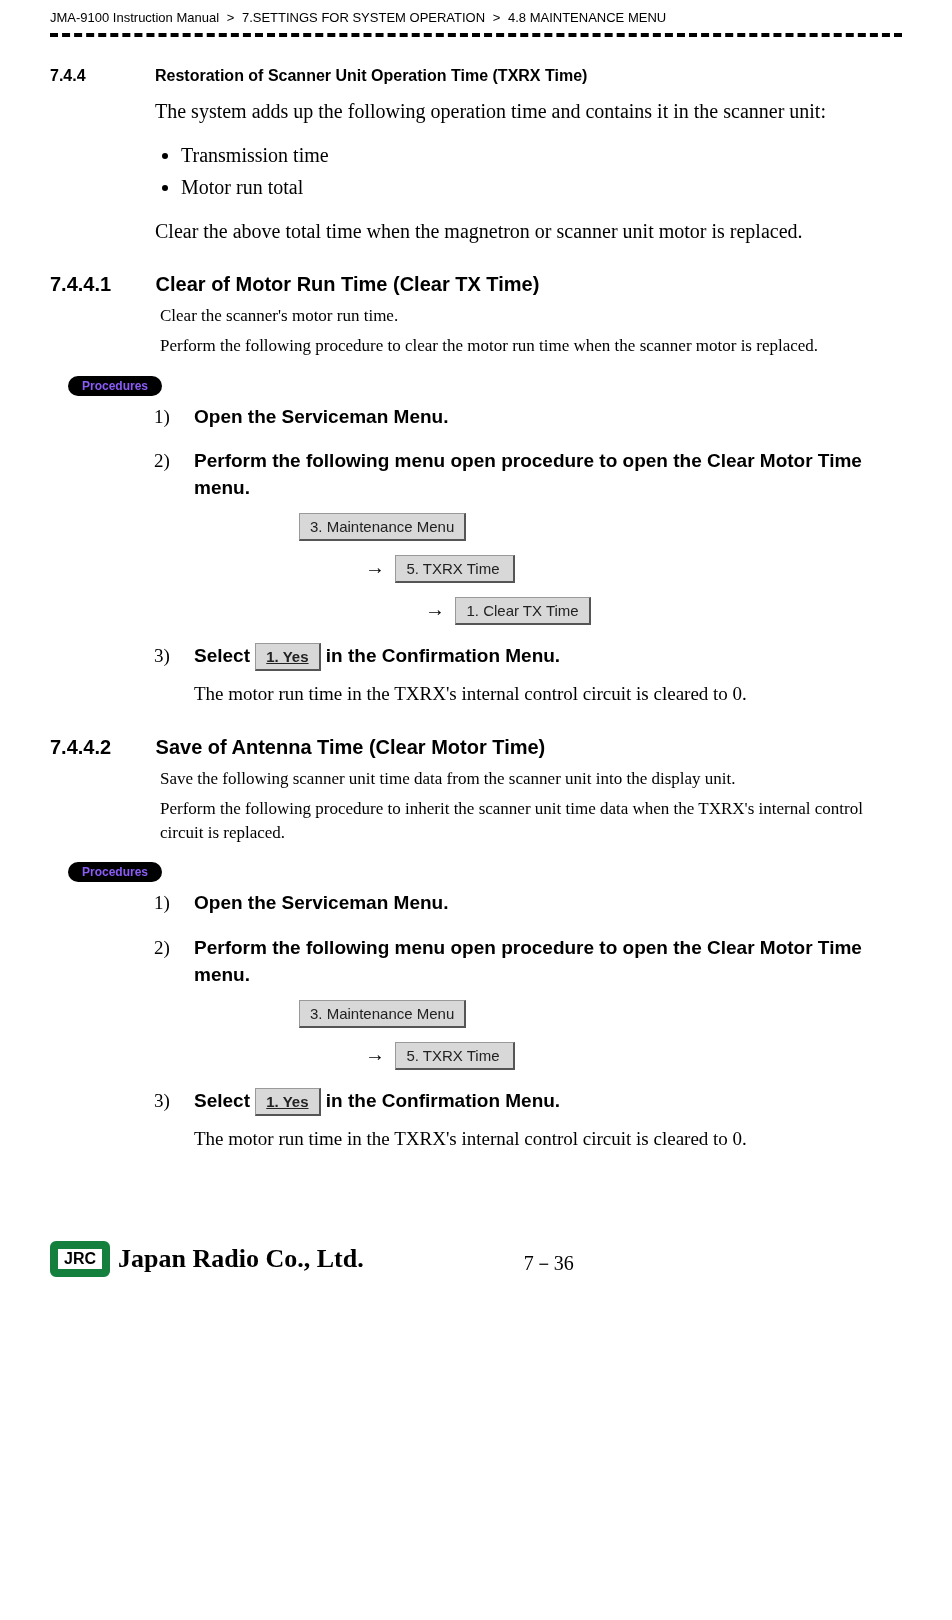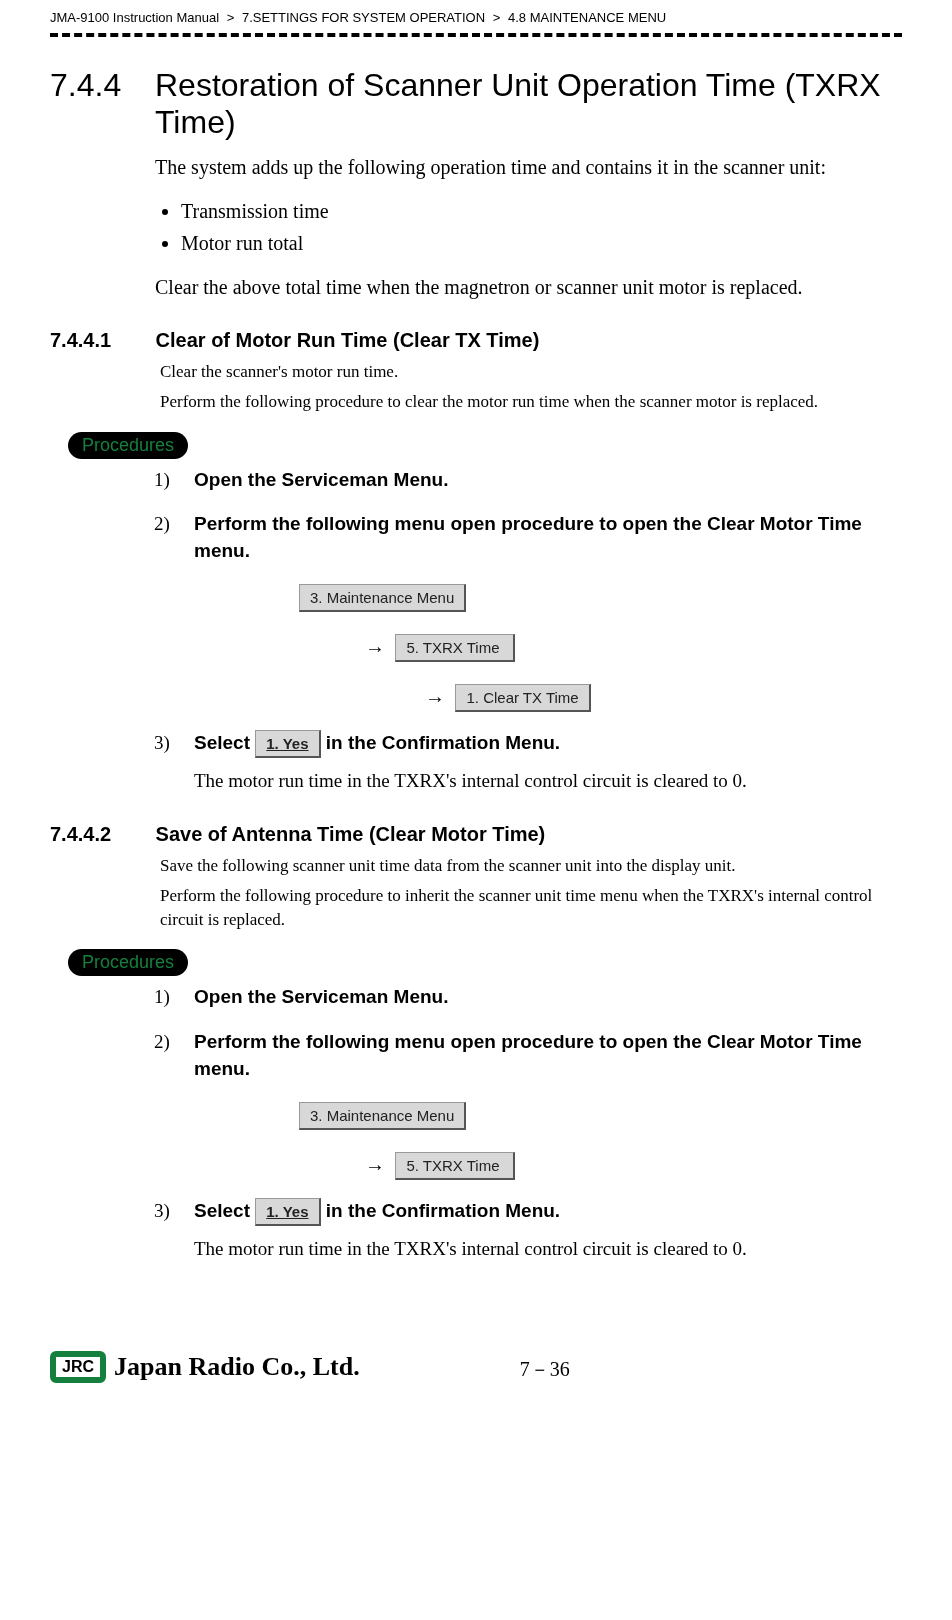--- a/index.html
+++ b/index.html
@@ -34,22 +34,22 @@
   }
   .sec-num {
     width: 105px;
     flex-shrink: 0;
   }
   .sec-body {
     flex: 1;
   }
   h2.sec-title {
     font-family: Arial, sans-serif;
-    font-weight: normal;
-    font-size: 32px;
+    font-weight: bold;
+    font-size: 16px;
     margin: 0;
   }
   .body-text {
     font-size: 20px;
     line-height: 1.4;
     margin: 10px 0 14px 105px;
   }
   ul.bullets {
     margin: 0 0 14px 105px;
     padding-left: 26px;
@@ -69,24 +69,24 @@
     width: 100px;
   }
   .sub-body {
     font-size: 17px;
     line-height: 1.4;
     margin: 6px 0 6px 110px;
   }
   .proc-badge {
     display: inline-block;
     background: #000;
-    color: #15803d;
-    font-family: Arial, sans-serif;
-    font-weight: normal;
-    font-size: 18px;
+    color: #8b5cf6;
+    font-family: Arial, sans-serif;
+    font-weight: bold;
+    font-size: 12px;
     padding: 3px 14px;
     border-radius: 14px;
     margin: 12px 0 8px 18px;
   }
   ol.steps {
     list-style: none;
     margin: 0 0 0 104px;
     padding: 0;
     counter-reset: step;
   }
@@ -132,21 +132,21 @@
     min-width: 60px;
     vertical-align: middle;
     text-decoration: underline;
   }
   .arrow {
     font-family: "Times New Roman", serif;
     font-size: 20px;
     margin: 0 6px;
   }
   .path-line {
-    margin-top: 20px;
+    margin-top: 12px;
   }
   .path-level-1 { margin-left: 60px; }
   .path-level-2 { margin-left: 120px; }
   .step-note {
     font-family: "Times New Roman", serif;
     font-weight: normal;
     font-size: 19px;
     margin-top: 10px;
   }
   .footer {
@@ -155,21 +155,21 @@
     justify-content: flex-start;
     padding: 30px 50px 20px 50px;
     gap: 120px;
   }
   .jrc-logo {
     display: flex;
     align-items: center;
     gap: 8px;
   }
   .jrc-box {
-    border: 6px solid #15803d;
+    border: 8px solid #15803d;
     border-radius: 6px;
     padding: 1px 6px;
     font-family: Arial, sans-serif;
     font-weight: bold;
     font-size: 16px;
   }
   .jrc-script {
     font-family: "Brush Script MT", cursive;
     font-size: 26px;
     font-weight: bold;
@@ -249,21 +249,21 @@
     </li>
   </ol>
 
   
   <h3 class="subsec">
     <span class="subsec-num">7.4.4.2</span>
     <span>Save of Antenna Time  (Clear Motor Time)</span>
   </h3>
 
   <p class="sub-body">Save the following scanner unit time data from the scanner unit into the display unit.</p>
-  <p class="sub-body">Perform the following procedure to inherit the scanner unit time menu when the TXRX's internal control circuit is replaced.</p>
+  <p class="sub-body">Perform the following procedure to inherit the scanner unit time data when the TXRX's internal control circuit is replaced.</p>
 
   <div class="proc-badge">Procedures</div>
 
   <ol class="steps">
     <li>
       <span>Open the Serviceman Menu.</span>
     </li>
     <li>
       <span>Perform the following menu open procedure to open the Clear Motor Time menu.</span>
       <div class="menu-path">

